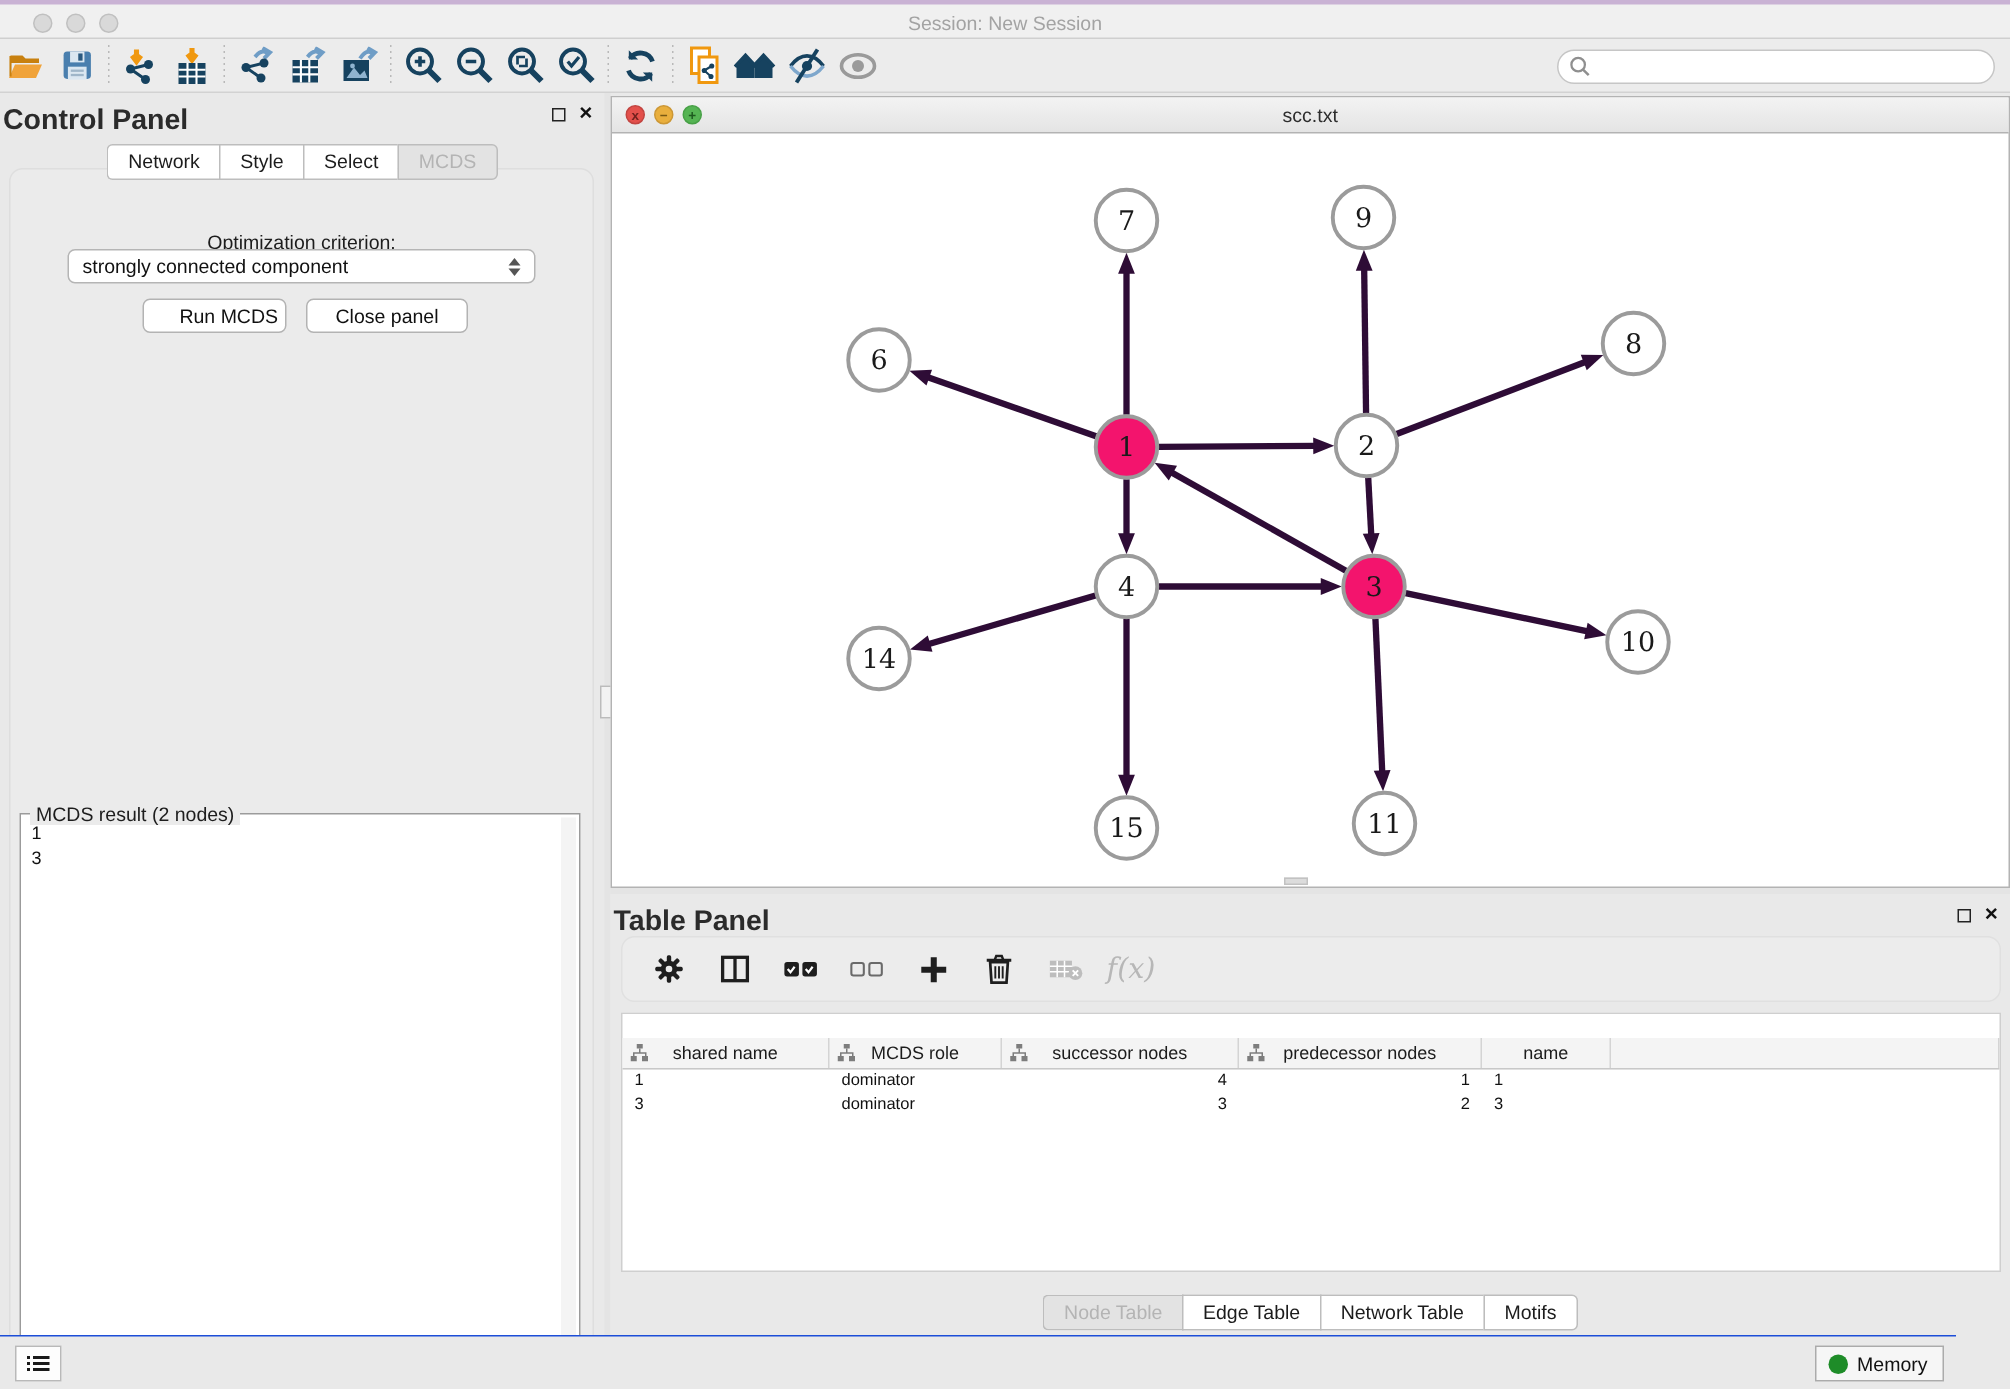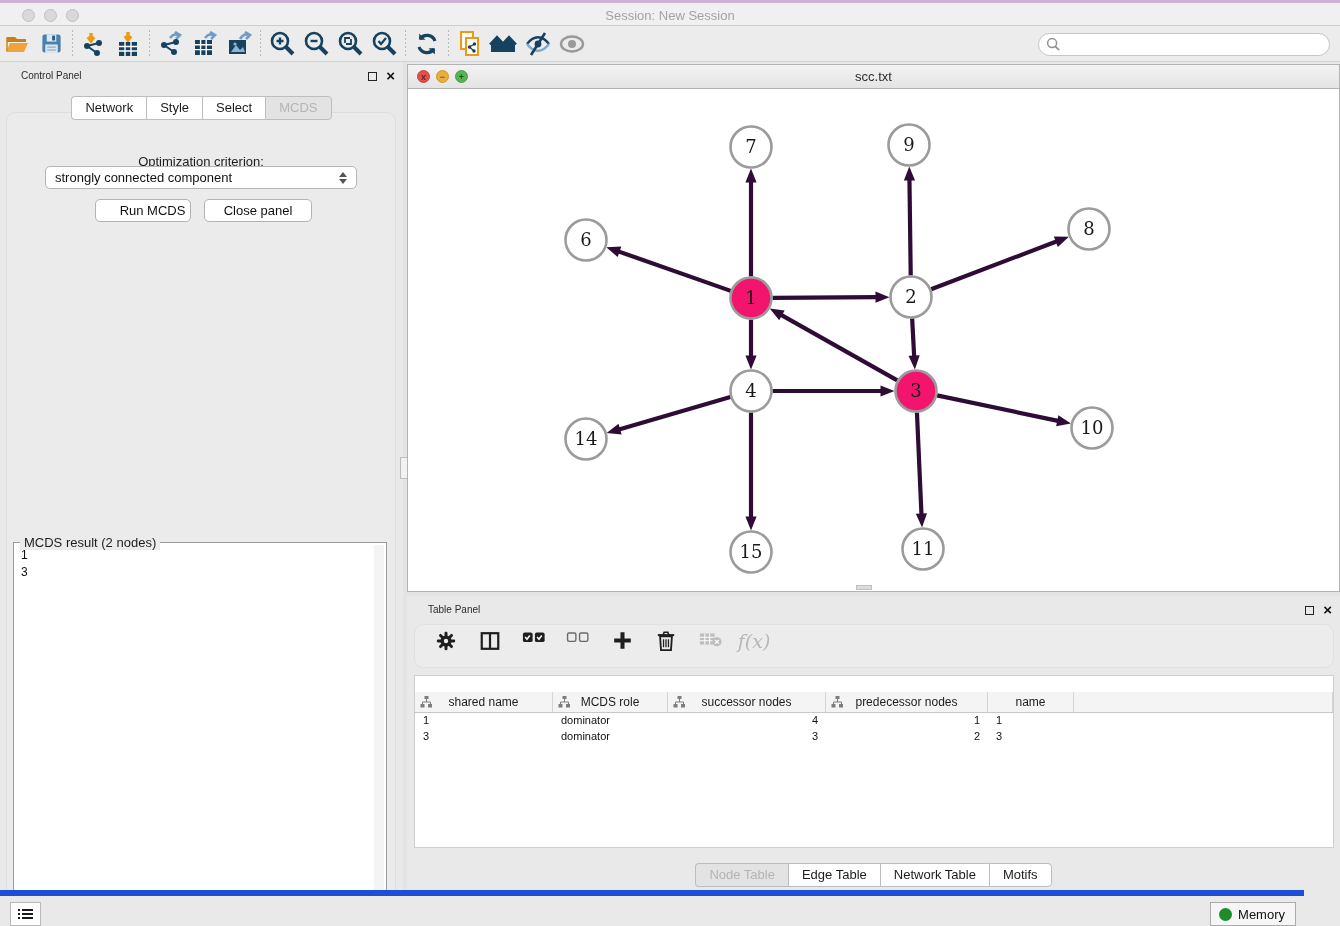--- a/index.html
+++ b/index.html
@@ -23,21 +23,21 @@
     background-image:linear-gradient(#b9b9b9 40%, transparent 40%); background-size:1px 4px; }
   #search-wrap { position:absolute; right:10px; top:7px; width:292px; height:23px;
     background:#fff; border:1px solid #c6c6c6; border-radius:12px; display:flex; align-items:center; }
   #search-wrap svg { margin-left:7px; }
   #search-input { border:none; outline:none; flex:1; height:19px; font-size:12px;
     background:transparent; margin-right:8px; }
 
   
   #control-panel { position:absolute; left:0; top:62px; width:403px; height:828px; background:#e9e9e9; }
   .panel-head { position:relative; height:30px; }
-  .panel-title { position:absolute; left:21px; top:8px; font-size:10px; color:#2b2b2b; }
+  .panel-title { position:absolute; left:2px; top:8px; font-size:19px; color:#2b2b2b;font-weight:bold; }
   .panel-icons { position:absolute; right:8px; top:7px; display:flex; gap:9px; align-items:center; }
   .float-box { width:9px; height:9px; border:1.6px solid #222; display:block; }
   .close-x { font-size:15px; font-weight:bold; color:#111; line-height:14px; }
 
   .seg { display:flex; }
   .seg .seg-btn { font-size:13px; color:#1c1c1c; background:#fff; border:1px solid #bdbdbd;
     border-right:none; padding:3px 13px 4px; }
   .seg .seg-btn:first-child { border-radius:4px 0 0 4px; }
   .seg .seg-btn:last-child { border-radius:0 4px 4px 0; border-right:1px solid #bdbdbd; }
   .seg .seg-btn.dimmed { background:#e3e3e3; color:#b4b4b4; }
@@ -86,39 +86,39 @@
   #net-title { position:absolute; top:4px; width:100%; text-align:center; font-size:13px; color:#2d2d2d; }
   #graph-svg { position:absolute; left:0; top:24px; }
   #canvas-grip { position:absolute; left:448px; bottom:1px; width:16px; height:5px;
     background:#dcdcdc; border:1px solid #c2c2c2; }
 
   
   #table-panel { position:absolute; left:407px; top:596px; width:933px; height:294px; background:#e9e9e9; }
   #tp-toolbar { position:absolute; left:7px; top:28px; width:920px; height:44px;
     background:#ececec; border:1px solid #e0e0e0; border-radius:9px;
     display:flex; align-items:center; gap:14px; padding-left:16px; }
-  .tp-btn { display:flex; align-items:flex-start; justify-content:center; width:30px; height:32px; }
+  .tp-btn { display:flex; align-items:center; justify-content:center; width:30px; height:32px; }
   #fx-label { font-family:"DejaVu Serif", serif; font-style:italic; font-size:19px; color:#b7b7b7; }
 
   #node-table { position:absolute; left:7px; top:79px; width:920px; height:173px;
     background:#fff; border:1px solid #cfcfcf; }
   .tr { display:grid; grid-template-columns:138px 115px 158px 162px 86px 1fr; }
   #thead { height:21px; background:#f4f4f4; border-bottom:1px solid #c8c8c8;margin-top:16px; }
   #thead .th { position:relative; border-right:1px solid #d4d4d4; display:flex;
     align-items:center; justify-content:center; font-size:12px; color:#1c1c1c; }
   #thead .th svg { position:absolute; left:5px; }
   .tbody-row { height:16px; font-size:11px; color:#111; }
   .td { padding:1px 8px 0; white-space:nowrap; }
   .td.num { text-align:right; }
 
   #tp-tabs { position:absolute; left:0; bottom:3px; width:100%; display:flex; justify-content:center; }
 
   
   #statusbar { position:absolute; left:0; top:890px; width:1304px; height:36px;
-    background:#e9e9e9; border-top:6px solid #1d4ed8; }
+    background:#e9e9e9; border-top:1px solid #1d4ed8; }
   #list-btn { position:absolute; left:10px; top:6px; width:31px; height:24px; background:#fdfdfd;
     border:1px solid #b9b9b9; display:flex; align-items:center; justify-content:center; }
   .list-glyph { width:15px; }
   .list-glyph div { height:2.4px; background:#1a1a1a; margin:1.6px 0; position:relative; }
   .list-glyph div::before { content:""; position:absolute; left:-4px; top:0; width:2.4px; height:2.4px; background:#1a1a1a; }
   .list-glyph { padding-left:4px; }
   #memory-btn { position:absolute; right:8px; top:6px; height:24px; padding:0 10px 0 8px;
     background:#f6f6f6; border:1px solid #ababab; display:flex; align-items:center; gap:6px;
     font-size:13px; color:#111; }
   #memory-dot { width:13px; height:13px; border-radius:50%; background:#1e8c28; }

